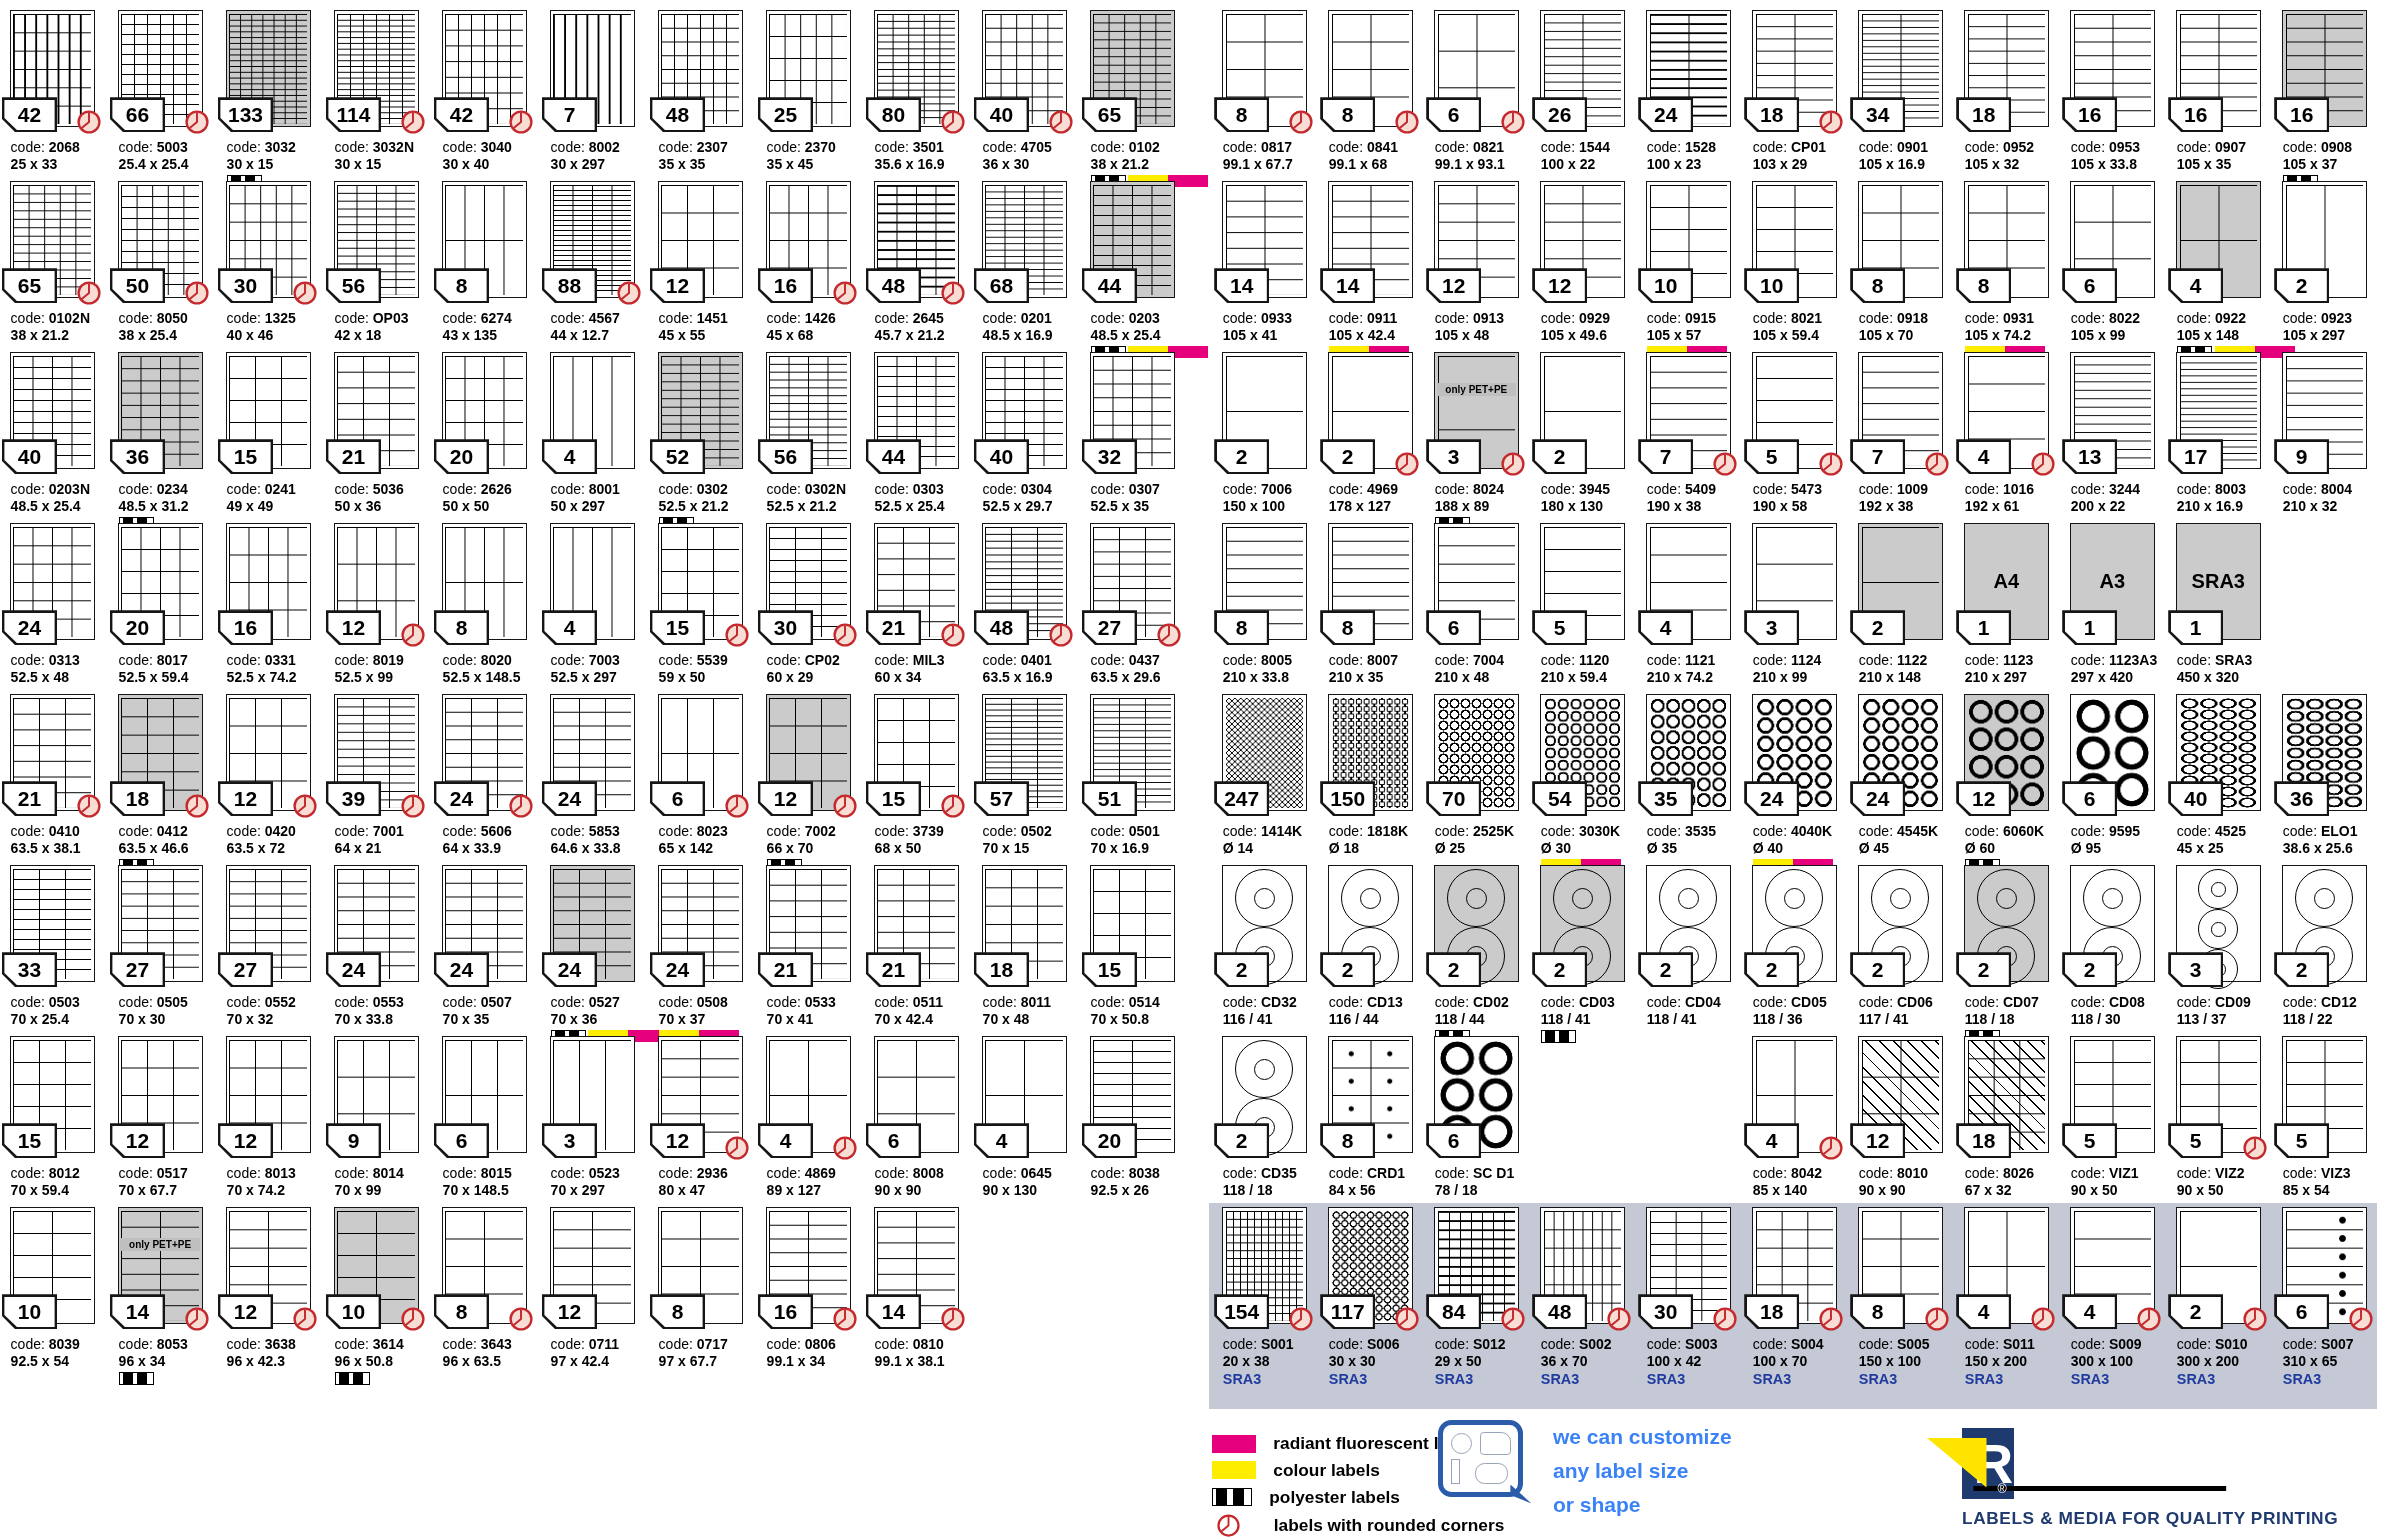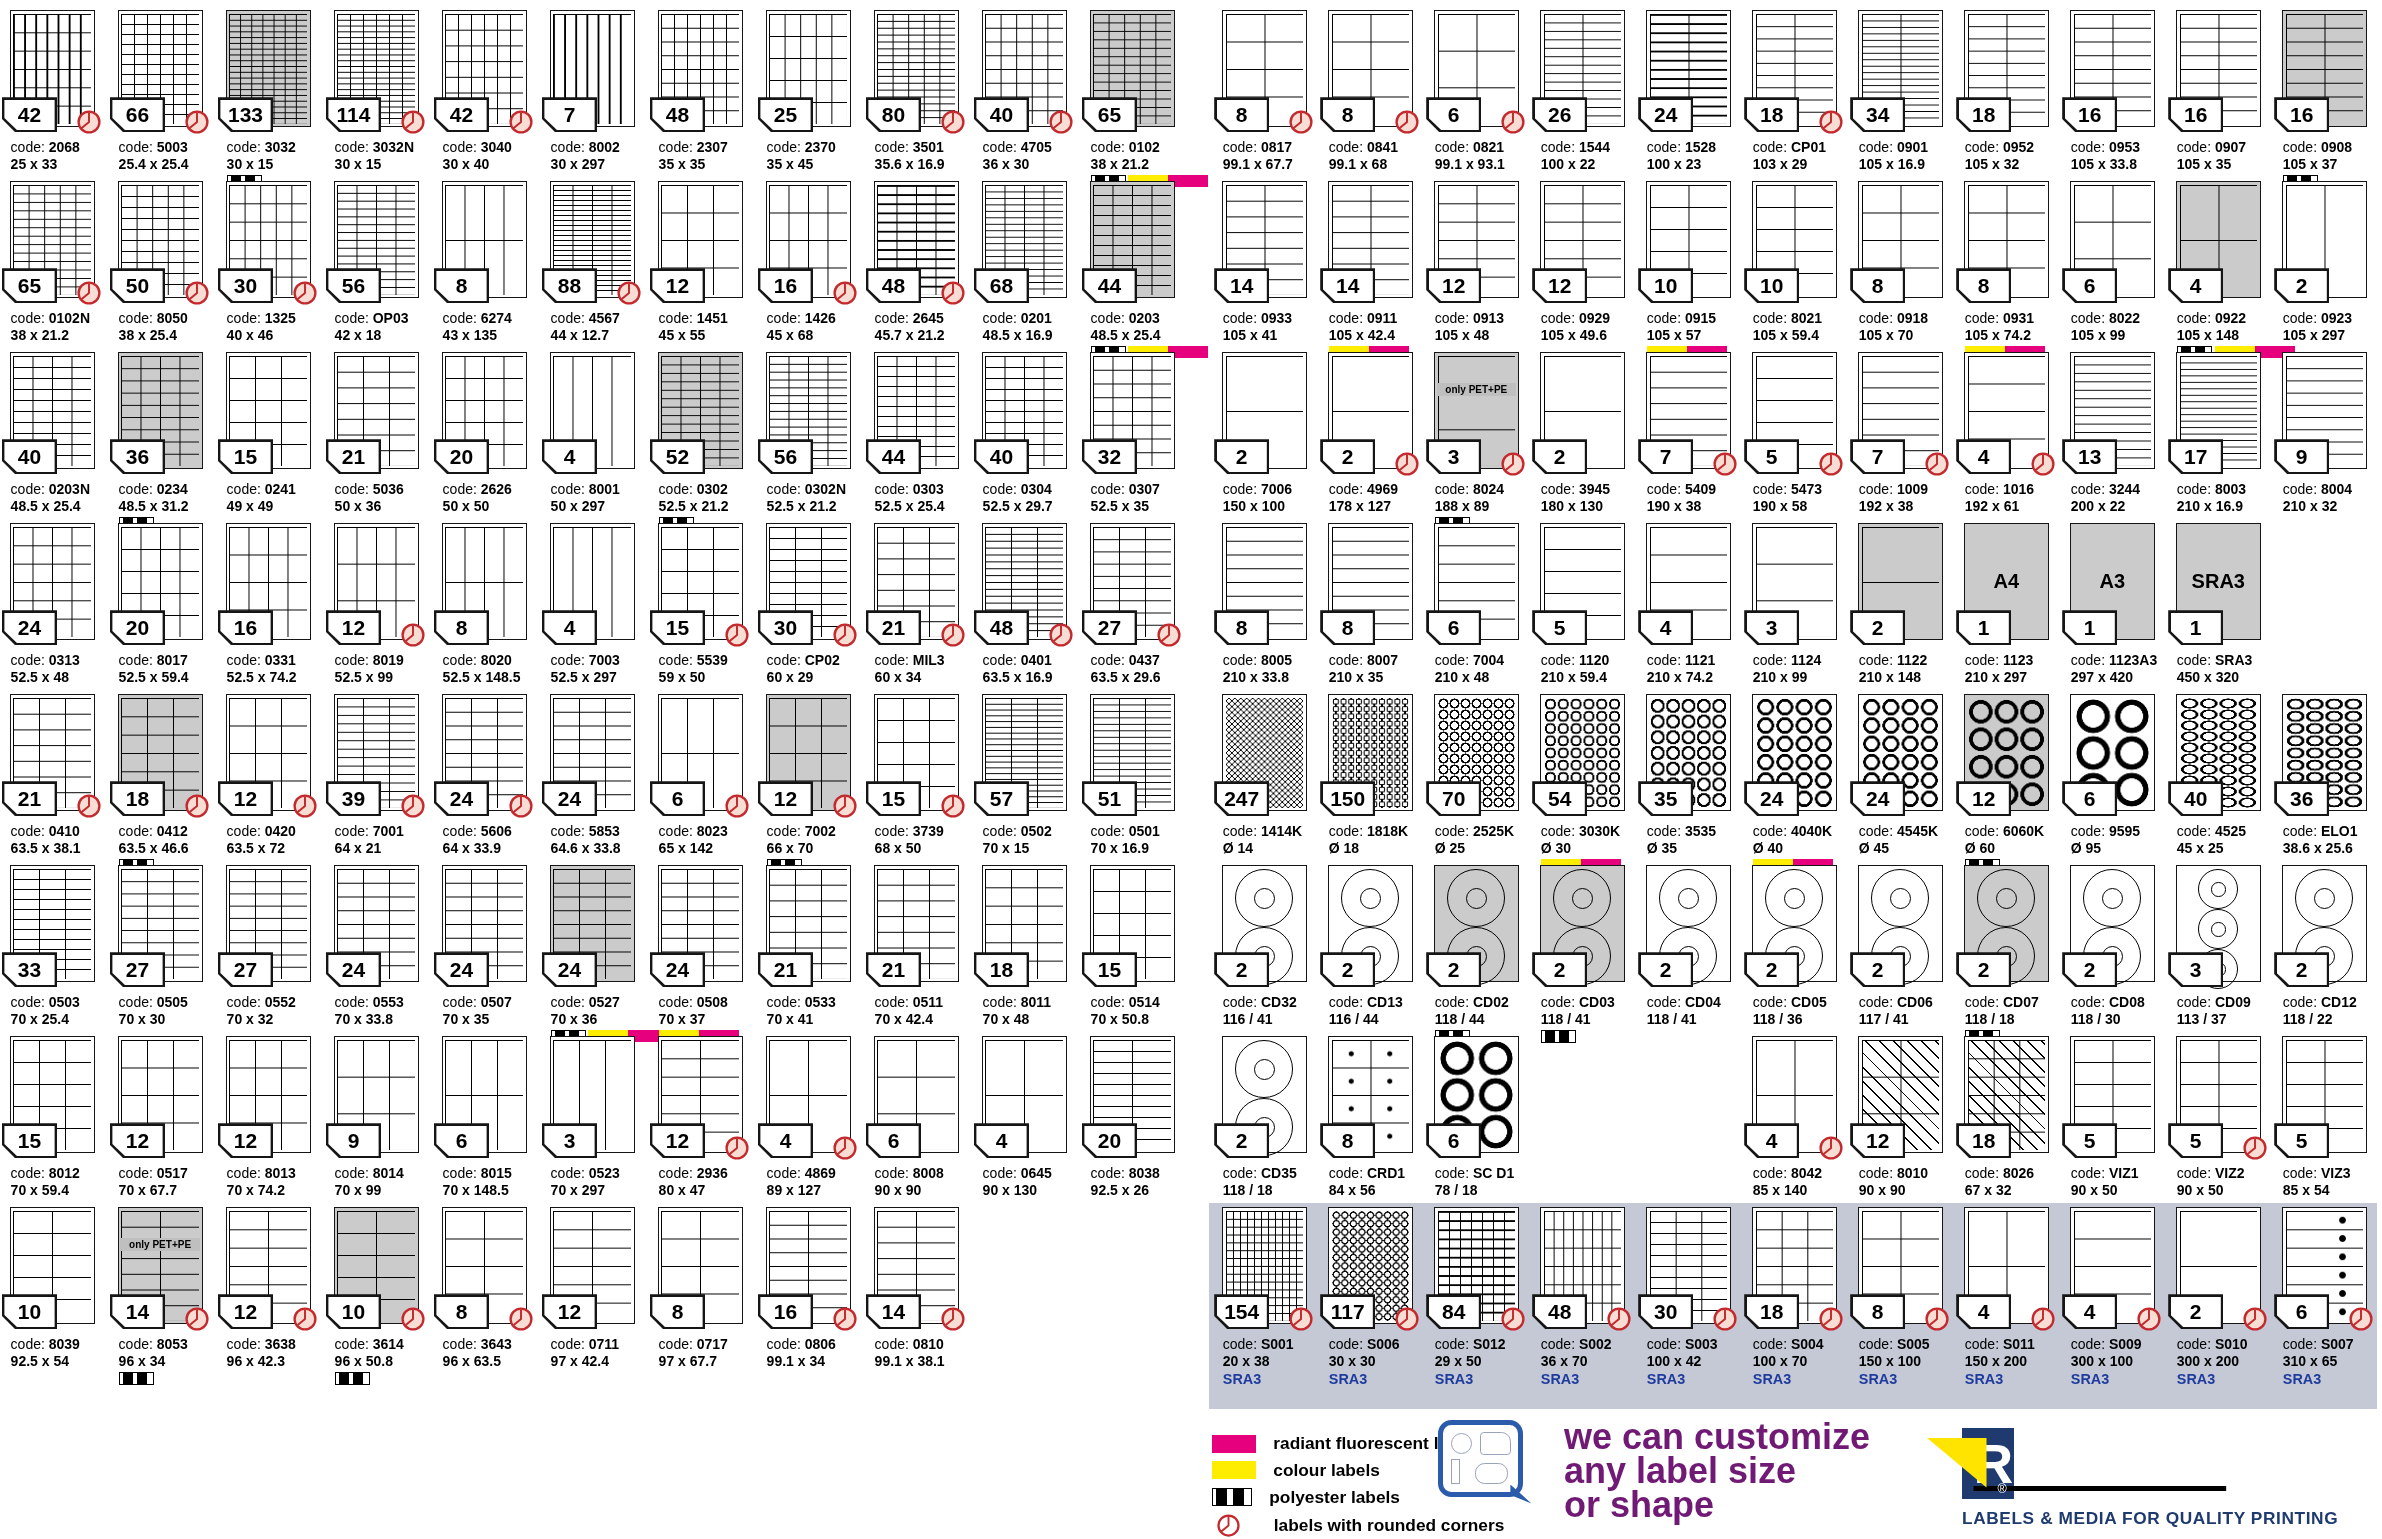--- a/index.html
+++ b/index.html
@@ -44,21 +44,21 @@
     background:linear-gradient(90deg,#fff 0 9%,#000 9% 38%,#fff 38% 52%,#000 52% 82%,#fff 82% 100%);}
   .sw.rounded{width:25px;height:25px;border:none;background:none;margin-left:3.8px;margin-right:33px;}
   #customize{position:absolute;left:1438px;top:1420px;display:flex;align-items:flex-start;z-index:2;}
   .bubble{width:75px;height:67px;border:5.8px solid #2b5cab;border-radius:13.4px;position:relative;background:#fff;flex:none;}
   .bubble::after{content:"";position:absolute;right:-13.4px;bottom:-11.5px;width:21px;height:19px;background:#2b5cab;
                  clip-path:polygon(0 0,100% 100%,0 55%);}
   .bubble .s1{position:absolute;left:7.7px;top:7.7px;width:19px;height:19px;border:1.9px solid #9aa4b8;border-radius:50%;}
   .bubble .s2{position:absolute;right:6.7px;top:6.7px;width:29px;height:21px;border:1.9px solid #9aa4b8;border-radius:3.8px 9.6px 3.8px 3.8px;}
   .bubble .s3{position:absolute;left:7.7px;bottom:7.7px;width:7.7px;height:23px;border:1.9px solid #9aa4b8;}
   .bubble .s4{position:absolute;right:9.6px;bottom:7.7px;width:31px;height:19px;border:1.9px solid #9aa4b8;border-radius:9.6px;}
-  .ctext{margin-left:41px;color:#701a75;font-weight:bold;font-size:36px;line-height:34px;white-space:nowrap;}
+  .ctext{margin-left:30px;color:#3b82f6;font-weight:bold;font-size:21px;line-height:34px;white-space:nowrap;}
   #logo{position:absolute;left:1962px;top:1428px;width:384px;z-index:2;}
   #logo .bar{height:71px;background:#1e3a6e;position:relative;display:flex;align-items:center;padding-left:11.5px;}
   #logo .nm{color:#fff;font-weight:bold;font-size:55px;letter-spacing:1.9px;}
   #logo .tri{position:absolute;right:27px;top:9.6px;width:60px;height:50px;background:#ffe400;
              clip-path:polygon(0 0,100% 0,100% 100%);}
   #logo .reg{position:absolute;right:6.7px;bottom:2.9px;color:#fff;font-size:12.5px;}
   #logo .tagline{margin-top:8.6px;color:#1e3a6e;font-weight:bold;font-size:17.3px;letter-spacing:0.6px;white-space:nowrap;}
 </style>
 </head>
 <body>

